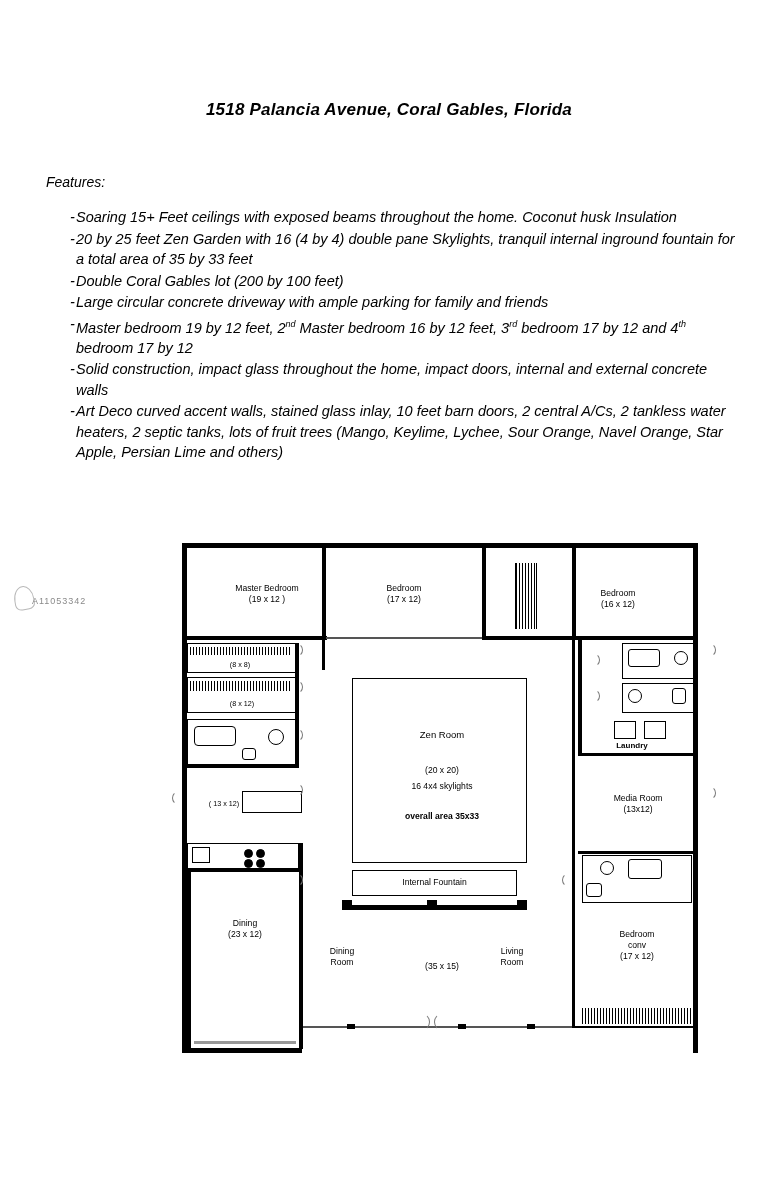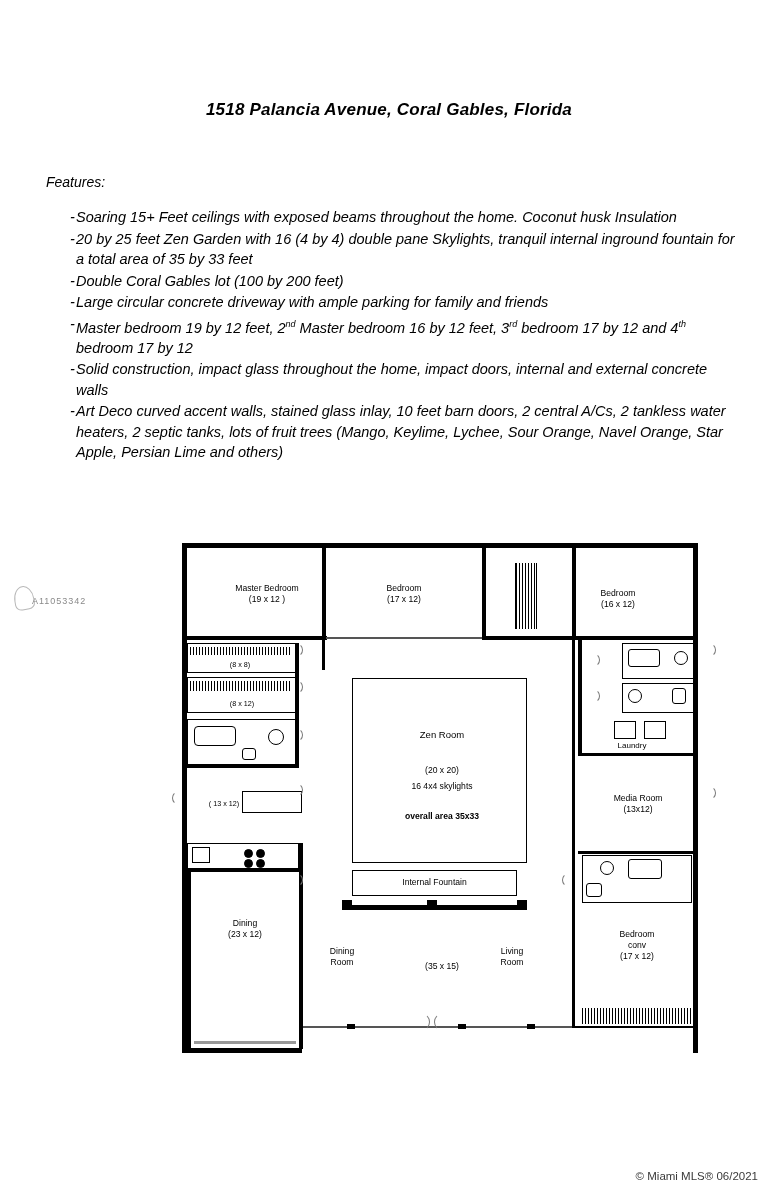--- a/index.html
+++ b/index.html
@@ -198,21 +198,21 @@
     <div class="feat-row">
       <div class="feat-dash">-</div>
       <div class="feat-text">Soaring 15+ Feet ceilings with exposed beams throughout the home. Coconut husk Insulation</div>
     </div>
     <div class="feat-row">
       <div class="feat-dash">-</div>
       <div class="feat-text">20 by 25 feet Zen Garden with 16 (4 by 4) double pane Skylights, tranquil internal inground fountain for a total area of 35 by 33 feet</div>
     </div>
     <div class="feat-row">
       <div class="feat-dash">-</div>
-      <div class="feat-text">Double Coral Gables lot (100 by 200 feet)</div>
+      <div class="feat-text">Double Coral Gables lot (200 by 100 feet)</div>
     </div>
     <div class="feat-row">
       <div class="feat-dash">-</div>
       <div class="feat-text">Large circular concrete driveway with ample parking for family and friends</div>
     </div>
     <div class="feat-row">
       <div class="feat-dash">-</div>
       <div class="feat-text">Master bedroom 19 by 12 feet, 2<sup>nd</sup> Master bedroom 16 by 12 feet, 3<sup>rd</sup> bedroom 17 by 12 and 4<sup>th</sup> bedroom 17 by 12</div>
     </div>
     <div class="feat-row">
@@ -327,21 +327,21 @@
     <div class="fixture" style="left:446px;top:106px;width:32px;height:18px;border-radius:3px;"></div>
     <div class="circ" style="left:492px;top:108px;width:14px;height:14px;"></div>
 
     <div class="room-box" style="left:440px;top:140px;width:72px;height:30px;"></div>
     <div class="circ" style="left:446px;top:146px;width:14px;height:14px;"></div>
     <div class="fixture" style="left:490px;top:145px;width:14px;height:16px;border-radius:3px;"></div>
 
     <div class="wall" style="left:396px;top:210px;width:120px;height:3px;"></div>
     <div class="fixture" style="left:432px;top:178px;width:22px;height:18px;"></div>
     <div class="fixture" style="left:462px;top:178px;width:22px;height:18px;"></div>
-    <div class="lbl small" style="left:410px;top:197px;width:80px;font-size:8px;">Laundry</div>
+    <div class="lbl small" style="left:410px;top:197px;width:80px;font-size:8px;font-weight:bold;">Laundry</div>
 
     <div class="lbl" style="left:406px;top:250px;width:100px;">
       <span>Media Room</span><br><span>(13x12)</span>
     </div>
     <div class="wall" style="left:396px;top:308px;width:120px;height:3px;"></div>
 
     <div class="room-box" style="left:400px;top:312px;width:110px;height:48px;"></div>
     <div class="circ" style="left:418px;top:318px;width:14px;height:14px;"></div>
     <div class="fixture" style="left:446px;top:316px;width:34px;height:20px;border-radius:3px;"></div>
     <div class="fixture" style="left:404px;top:340px;width:16px;height:14px;border-radius:3px;"></div>
@@ -364,14 +364,13 @@
     <div class="door-arc" style="left:404px;top:146px;width:14px;height:14px;"></div>
 
     <div class="door-arc" style="left:230px;top:470px;width:18px;height:18px;"></div>
     <div class="door-arc" style="left:252px;top:470px;width:18px;height:18px;transform:scaleX(-1);"></div>
     <div class="wall" style="left:165px;top:481px;width:8px;height:5px;"></div>
     <div class="wall" style="left:276px;top:481px;width:8px;height:5px;"></div>
     <div class="wall" style="left:345px;top:481px;width:8px;height:5px;"></div>
 
   </div>
 
-  <div class="footer">© Miami MLS® 06/2021</div>
 </div>
 
 </body></html>

